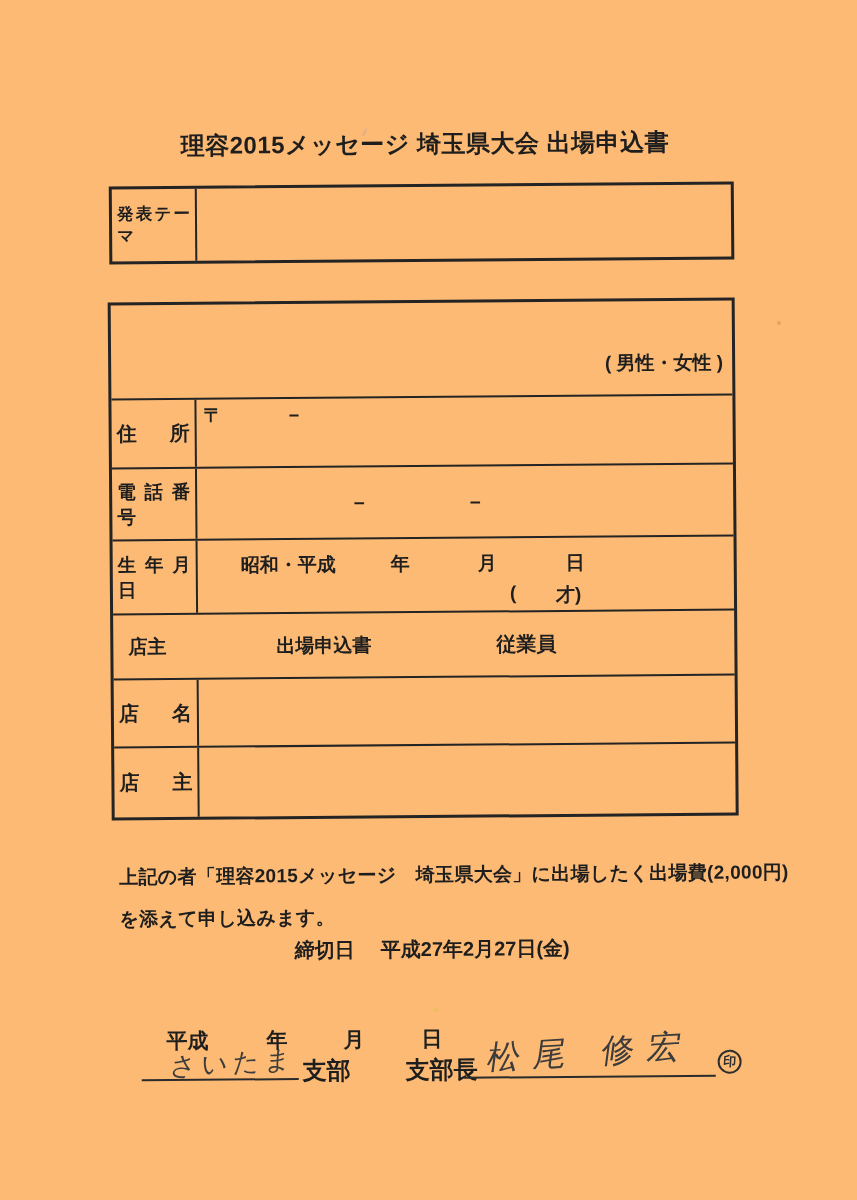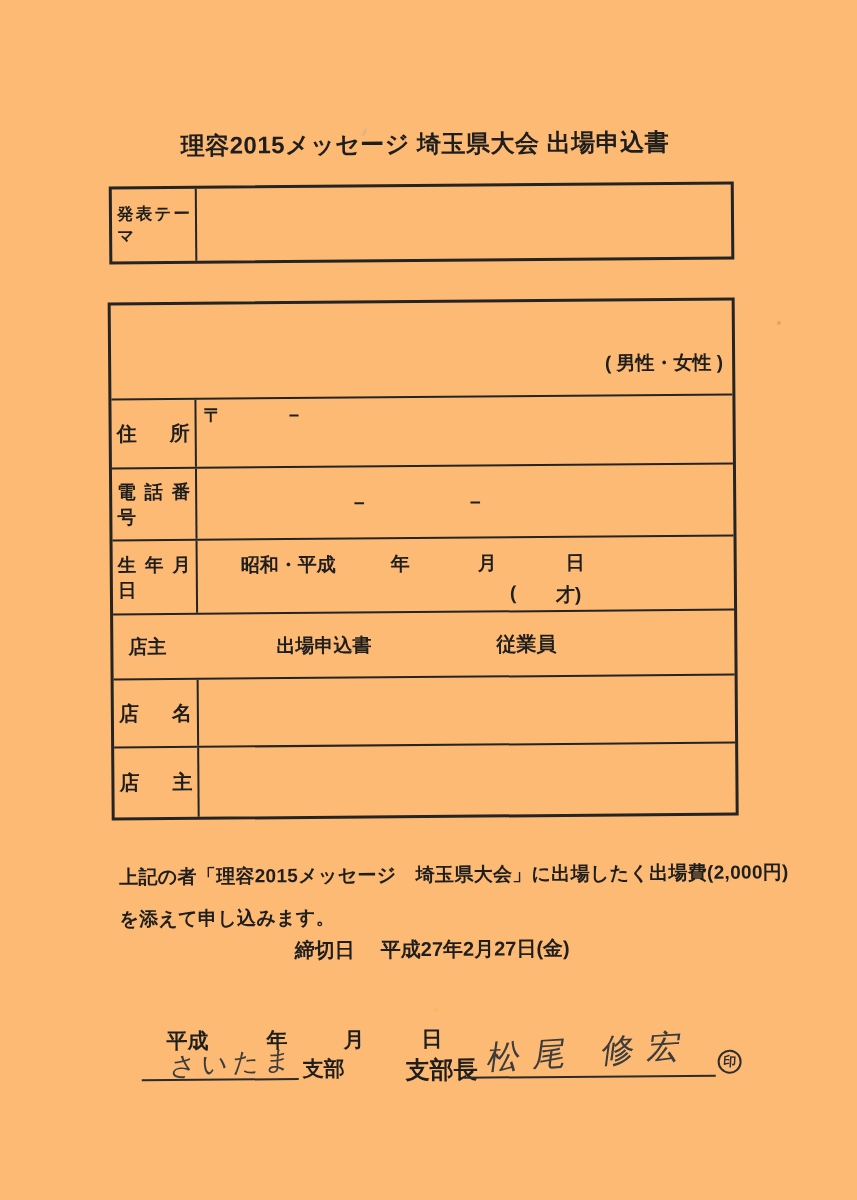--- a/index.html
+++ b/index.html
@@ -68,21 +68,21 @@
   .deadline{position:absolute;left:292px;top:936px;font-size:20px;font-weight:700;}
   .deadline .dd{margin-left:26px;}
   .era-line span{position:absolute;top:1016px;font-size:21px;font-weight:700;margin-top:9px;}
   .era-era{left:163px;}
   .era-year{left:263px;}
   .era-month{left:340px;}
   .era-day{left:418px;}
   .uline{position:absolute;height:2px;background:#2b2b2b;}
   .uline1{left:138px;top:1077px;width:157px;}
   .uline2{left:460px;top:1077px;width:252px;}
-  .branch-label{position:absolute;left:299px;top:1054px;font-size:21px;font-weight:700;}
+  .branch-label{position:absolute;left:299px;top:1054px;font-size:24px;font-weight:700;}
   .chief-label{position:absolute;left:402px;top:1054px;font-size:24px;font-weight:700;}
   .hand{
     color:#3c3c3c;font-weight:400;
   }
   .hand1{
     position:absolute;left:166px;top:1044px;font-size:26px;
     letter-spacing:5px;transform:rotate(-3deg) skewX(-7deg);
   }
   .hand2{
     position:absolute;left:484px;top:1031px;font-size:33px;

